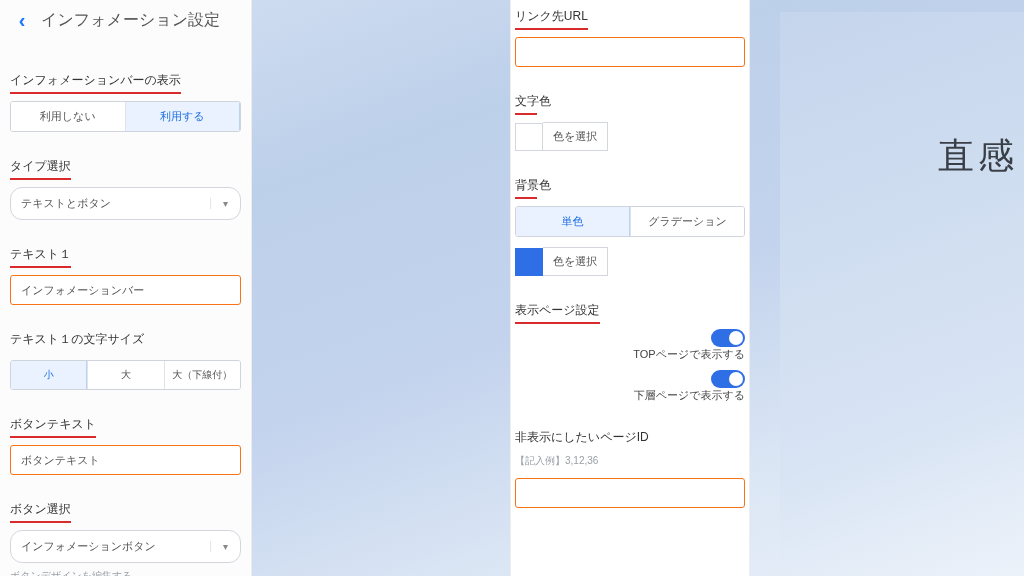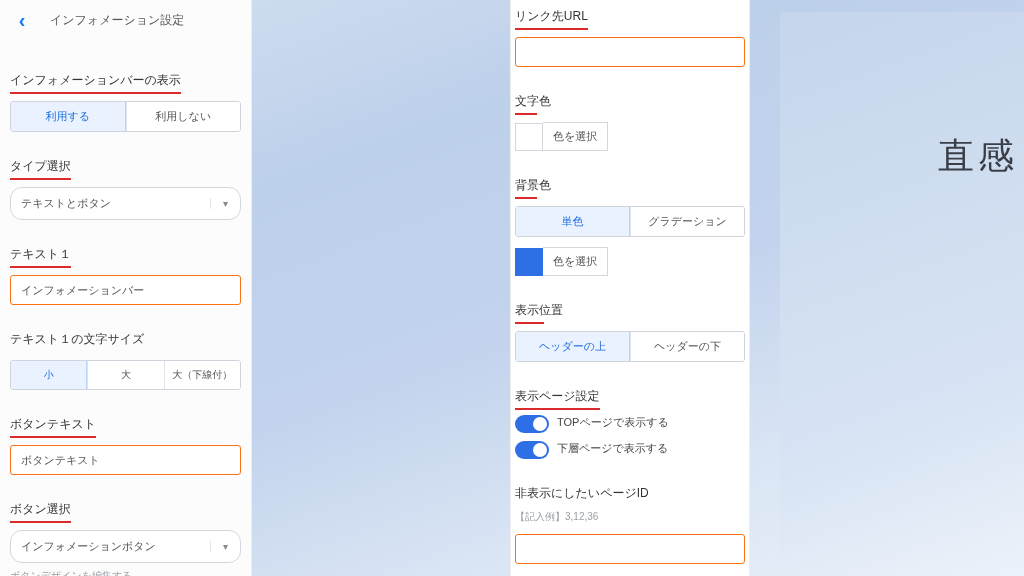--- a/index.html
+++ b/index.html
@@ -19,21 +19,21 @@
     border-right: 1px solid rgba(0,0,0,.06);
     padding: 0 8px 0 8px;
   }
   .back-header {
     display:flex; align-items:center; height:40px; padding-left:2px;
   }
   .back-header .chev {
     width:24px; height:24px; display:flex; align-items:center; justify-content:center;
     color:#1677ff; font-size:20px; font-weight:bold; cursor:pointer;
   }
-  .back-header .title { font-size:12px; color:#555; margin-left:16px; }
+  .back-header .title { font-size:16px; color:#555; margin-left:7px; }
   .section { margin-top: 26px; padding: 0 2px; }
   .section-first { margin-top: 32px; }
   .section-label {
     font-size:12px; color:#333; position:relative; display:inline-block;
     padding-bottom:2px;
   }
   .underline::after {
     content:""; position:absolute; left:0; bottom:-3px; width:100%; height:2px; background:#d92b2b;
   }
   .underline-short::after {
@@ -69,21 +69,21 @@
     padding: 0 4px;
     overflow:hidden;
   }
   .m-section { margin-top:0; }
   .m-section + .m-section { margin-top:26px; }
   .m-section.first { margin-top:8px; }
   .color-row { display:flex; align-items:center; margin-top:10px; }
   .swatch { width:28px; height:28px; border:1px solid #d3d7dd; background:#fff; }
   .swatch.blue { background:#2f6fe6; border-color:#2f6fe6; }
   .swatch-lbl { font-size:11px; color:#555; padding:6px 10px; border:1px solid #d3d7dd; border-left:none; }
-  .toggle-row { display:flex; align-items:flex-start; margin-top:8px; }
+  .toggle-row { display:flex; align-items:flex-end; margin-top:8px;flex-direction:column; }
   .toggle { width:34px; height:18px; border-radius:9px; background:#2f6fe6; position:relative; }
   .toggle::after { content:""; position:absolute; right:2px; top:2px; width:14px; height:14px; border-radius:50%; background:#fff; }
   .toggle-lbl { font-size:11px; color:#444; margin-left:8px; }
   .example { font-size:10px; color:#9aa0a8; margin-top:6px; }
   
   .right-preview {
     position:absolute; left:780px; top:12px; width:244px; height:576px;
     background: linear-gradient(160deg, #c5d5ec 0%, #d8e4f4 70%, #eef3fa 100%);
   }
   .right-preview .big-text {
@@ -95,22 +95,22 @@
 
 <div class="left-panel">
   <div class="back-header">
     <div class="chev">‹</div>
     <div class="title">インフォメーション設定</div>
   </div>
 
   <div class="section section-first">
     <span class="section-label underline">インフォメーションバーの表示</span>
     <div class="seg">
+      <div class="seg-btn">利用しない</div>
       <div class="seg-btn active">利用する</div>
-      <div class="seg-btn">利用しない</div>
     </div>
   </div>
 
   <div class="section">
     <span class="section-label underline">タイプ選択</span>
     <div class="select-row">
       <div class="val">テキストとボタン</div>
       <div class="caret">▾</div>
     </div>
   </div>
@@ -165,27 +165,20 @@
     <div class="seg">
       <div class="seg-btn active">単色</div>
       <div class="seg-btn">グラデーション</div>
     </div>
     <div class="color-row">
       <div class="swatch blue"></div>
       <div class="swatch-lbl">色を選択</div>
     </div>
   </div>
 
-  <div class="m-section">
-    <span class="section-label underline-short">表示位置</span>
-    <div class="seg">
-      <div class="seg-btn active">ヘッダーの上</div>
-      <div class="seg-btn">ヘッダーの下</div>
-    </div>
-  </div>
 
   <div class="m-section">
     <span class="section-label underline">表示ページ設定</span>
     <div class="toggle-row">
       <div class="toggle"></div>
       <div class="toggle-lbl">TOPページで表示する</div>
     </div>
     <div class="toggle-row">
       <div class="toggle"></div>
       <div class="toggle-lbl">下層ページで表示する</div>

